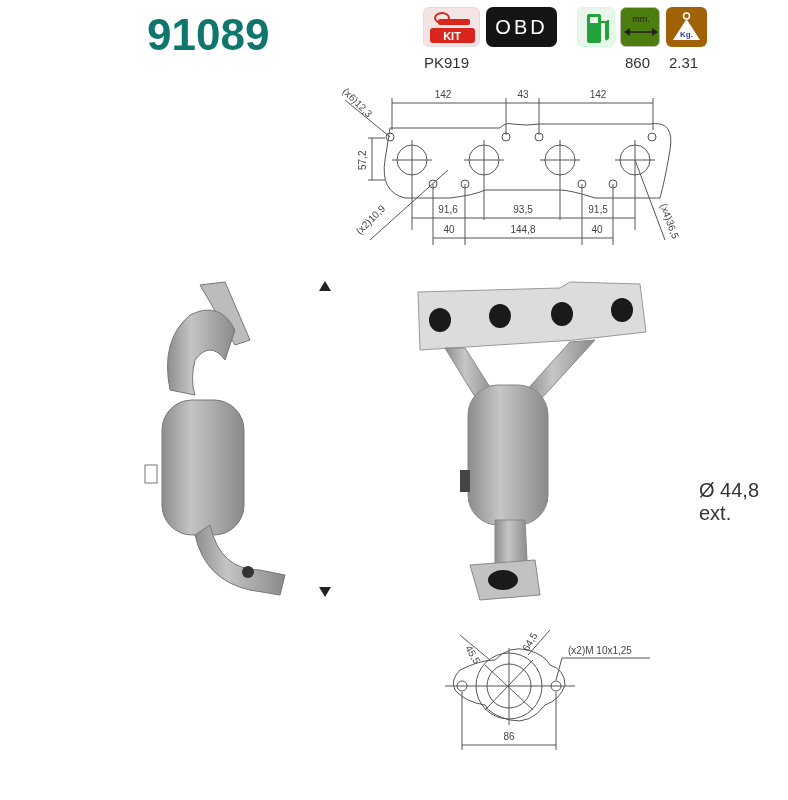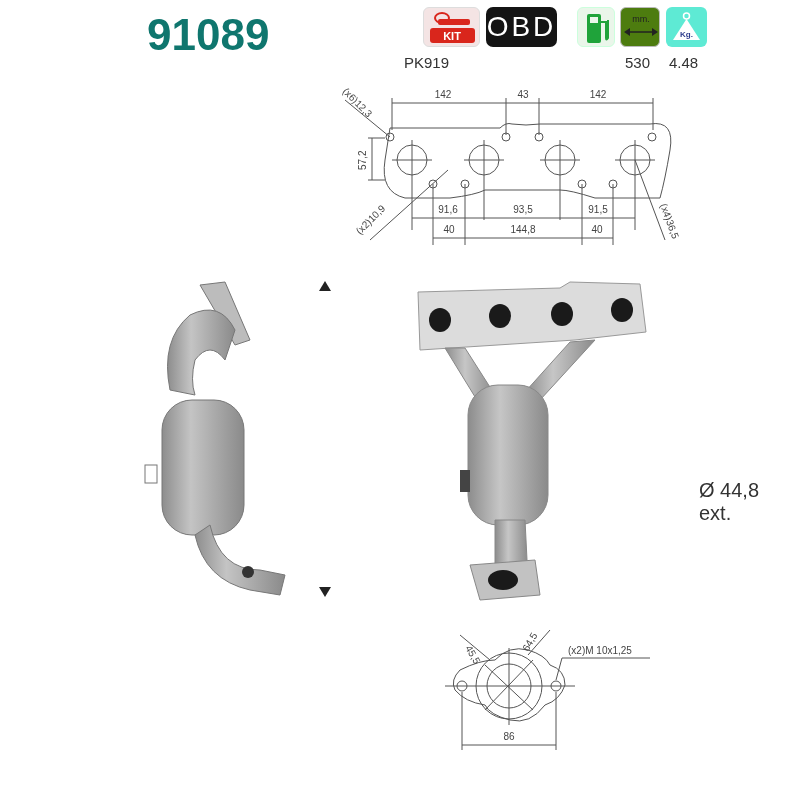--- a/index.html
+++ b/index.html
@@ -1,24 +1,24 @@
 <!DOCTYPE html>
 <html><head>
 <meta charset="utf-8">
 <style>
   html, body { margin:0; padding:0; background:#ffffff; }
   body { width:788px; height:800px; position:relative; overflow:hidden; font-family:"Liberation Sans", sans-serif; color:#222; }
   .abs { position:absolute; }
   .part-number { left:147px; top:10px; font-size:44px; font-weight:bold; color:#0f766e; letter-spacing:0px; font-family:"Liberation Sans", sans-serif; }
   .badge { position:absolute; top:7px; height:40px; border-radius:6px; box-sizing:border-box; }
   .kit-badge { left:423px; width:57px; background:#f4e4e4; border:1px solid #ddd; }
-  .obd-badge { left:486px; width:71px; background:#141414; border-radius:7px; color:#fff; font-size:28px; font-weight:normal; text-align:center; line-height:40px; letter-spacing:3px; }
+  .obd-badge { left:486px; width:71px; background:#141414; border-radius:7px; color:#fff; font-size:20px; font-weight:normal; text-align:center; line-height:40px; letter-spacing:3px; }
   .fuel-badge { left:577px; width:38px; background:#eaf6ea; border:1px solid #cfd; }
   .mm-badge { left:620px; width:40px; background:#4d7c0f; border:1px solid #bbb; }
-  .kg-badge { left:666px; width:41px; background:#5eead4; }
+  .kg-badge { left:666px; width:41px; background:#a16207; }
   .lbl { position:absolute; top:54px; font-size:15px; color:#333; }
   .dim-text { font-family:"Liberation Sans", sans-serif; font-size:10px; fill:#444; }
   .ext-label { left:699px; top:479px; font-size:20px; color:#333; }
   .arrow-mark { width:0; height:0; border-left:6px solid transparent; border-right:6px solid transparent; }
 </style>
 </head>
 <body>
 
 <div class="abs part-number">91089</div>
 
@@ -47,23 +47,23 @@
   </svg>
 </div>
 <div class="badge kg-badge">
   <svg width="41" height="40" viewBox="0 0 41 40">
     <circle cx="20.5" cy="9" r="3" fill="none" stroke="#fff" stroke-width="1.5"></circle>
     <polygon points="20.5,12 34,33 7,33" fill="#fff"></polygon>
     <text x="20.5" y="30" text-anchor="middle" font-size="8" font-weight="bold" fill="#2f3e8d" font-family="Liberation Sans, sans-serif">Kg.</text>
   </svg>
 </div>
 
-<div class="lbl" style="left:404px;">PK919</div>
-<div class="lbl" style="left:625px;">530</div>
-<div class="lbl" style="left:669px;">4.48</div>
+<div class="lbl" style="left:424px;">PK919</div>
+<div class="lbl" style="left:625px;">860</div>
+<div class="lbl" style="left:669px;">2.31</div>
 
 <svg class="abs" style="left:330px; top:80px;" width="350" height="180" viewBox="0 0 350 180">
   <g stroke="#555" stroke-width="1" fill="none">
 
     <line x1="62" y1="23" x2="323" y2="23"></line>
     <line x1="62" y1="18" x2="62" y2="50"></line>
     <line x1="176" y1="18" x2="176" y2="55"></line>
     <line x1="209" y1="18" x2="209" y2="55"></line>
     <line x1="323" y1="18" x2="323" y2="50"></line>
 

